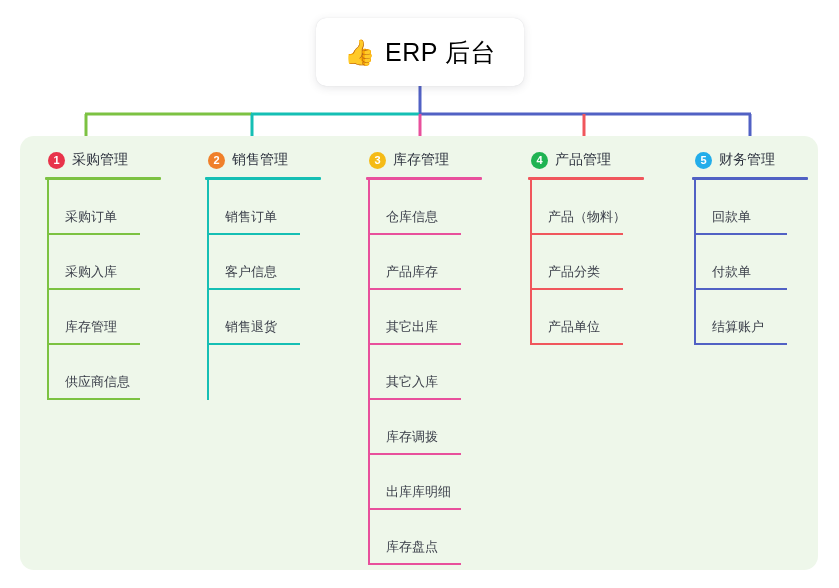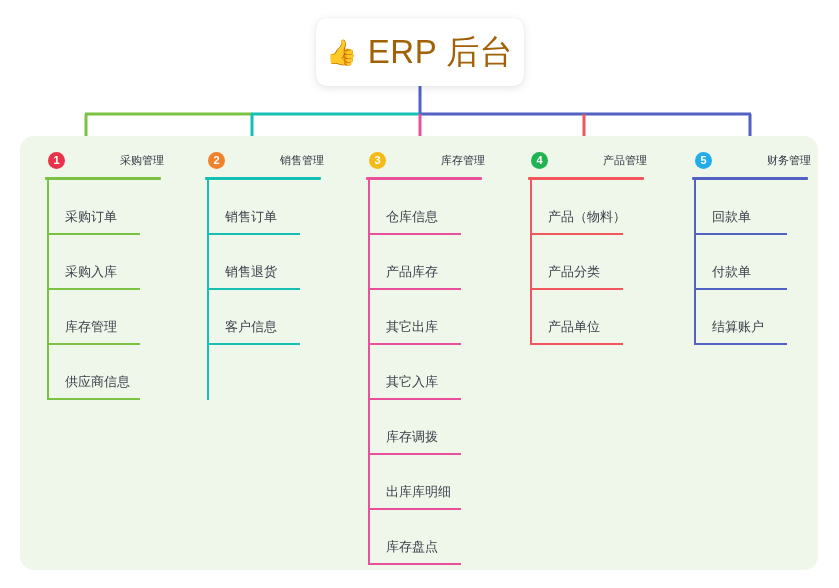--- a/index.html
+++ b/index.html
@@ -31,22 +31,22 @@
     justify-content: center;
     gap: 10px;
     box-sizing: border-box;
   }
   #root-emoji {
     font-size: 25px;
     line-height: 1;
     display: inline-block;
   }
   #root-title {
-    font-size: 33px;
-    color: #a16207;
+    font-size: 25px;
+    color: #000000;
     letter-spacing: 0.5px;
     white-space: nowrap;
   }
 
   
   #connectors {
     position: absolute;
     left: 0;
     top: 0;
     width: 839px;
@@ -83,24 +83,23 @@
     height: 17px;
     border-radius: 50%;
     color: #ffffff;
     font-size: 11px;
     line-height: 17px;
     text-align: center;
     font-weight: bold;
     flex: 0 0 auto;
   }
   .col-title {
-    font-size: 11px;
+    font-size: 14px;
     color: #2f3440;
     white-space: nowrap;
-    margin-left: 48px;
   }
   .head-rule {
     margin-top: 5px;
     width: 116px;
     height: 3px;
     border-radius: 1px;
   }
 
   .branch {
     position: relative;
@@ -190,27 +189,27 @@
         <span class="col-title">销售管理</span>
       </div>
       <div class="head-rule" style="background: rgb(21, 191, 180);"></div>
       <div class="branch">
         <div class="trunk" style="background: rgb(21, 191, 180); height: 220px;"></div>
         <div class="leaf">
           <span class="leaf-text">销售订单</span>
           <div class="leaf-rule" style="background: rgb(21, 191, 180);"></div>
         </div>
         <div class="leaf">
+          <span class="leaf-text">客户信息</span>
+          <div class="leaf-rule" style="background: rgb(21, 191, 180);"></div>
+        </div>
+        <div class="leaf">
           <span class="leaf-text">销售退货</span>
           <div class="leaf-rule" style="background: rgb(21, 191, 180);"></div>
         </div>
-        <div class="leaf">
-          <span class="leaf-text">客户信息</span>
-          <div class="leaf-rule" style="background: rgb(21, 191, 180);"></div>
-        </div>
       </div>
     </div>
     <div class="column" style="left: 366px;">
       <div class="col-head">
         <span class="badge" style="background: rgb(245, 187, 22);">3</span>
         <span class="col-title">库存管理</span>
       </div>
       <div class="head-rule" style="background: rgb(232, 80, 156);"></div>
       <div class="branch">
         <div class="trunk" style="background: rgb(232, 80, 156); height: 385px;"></div>

